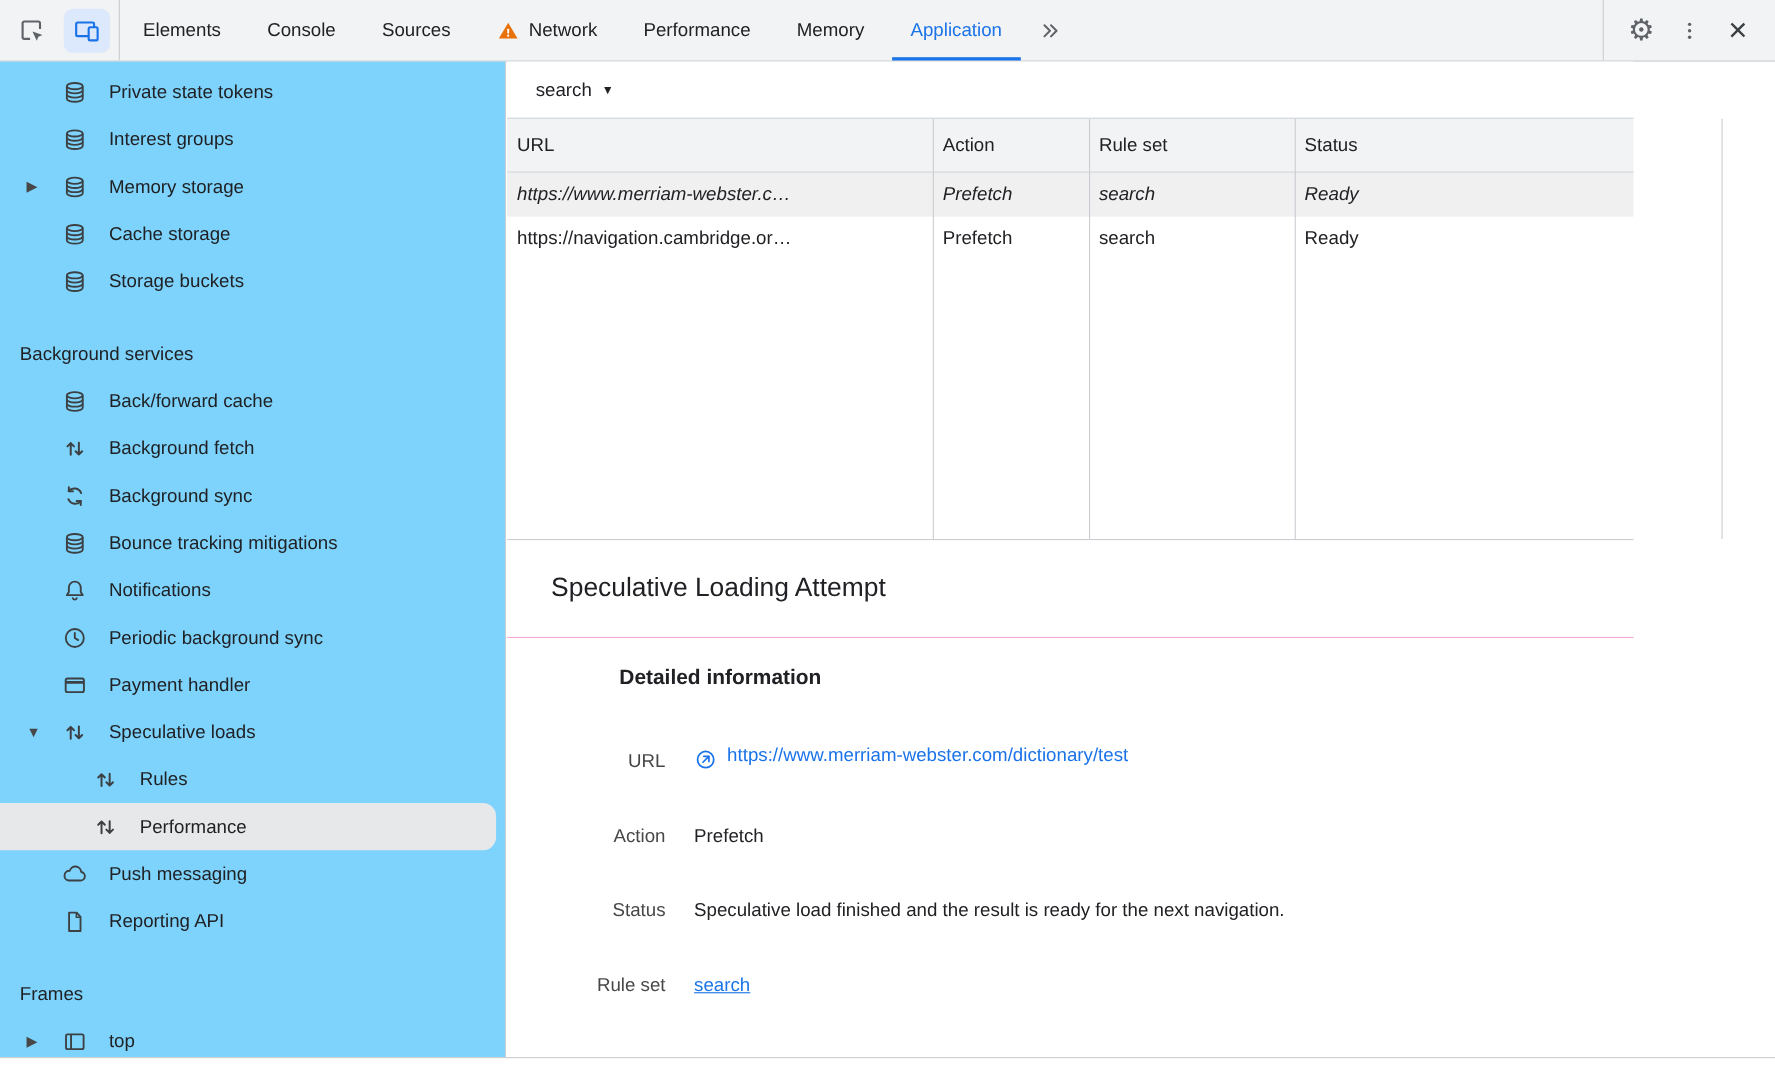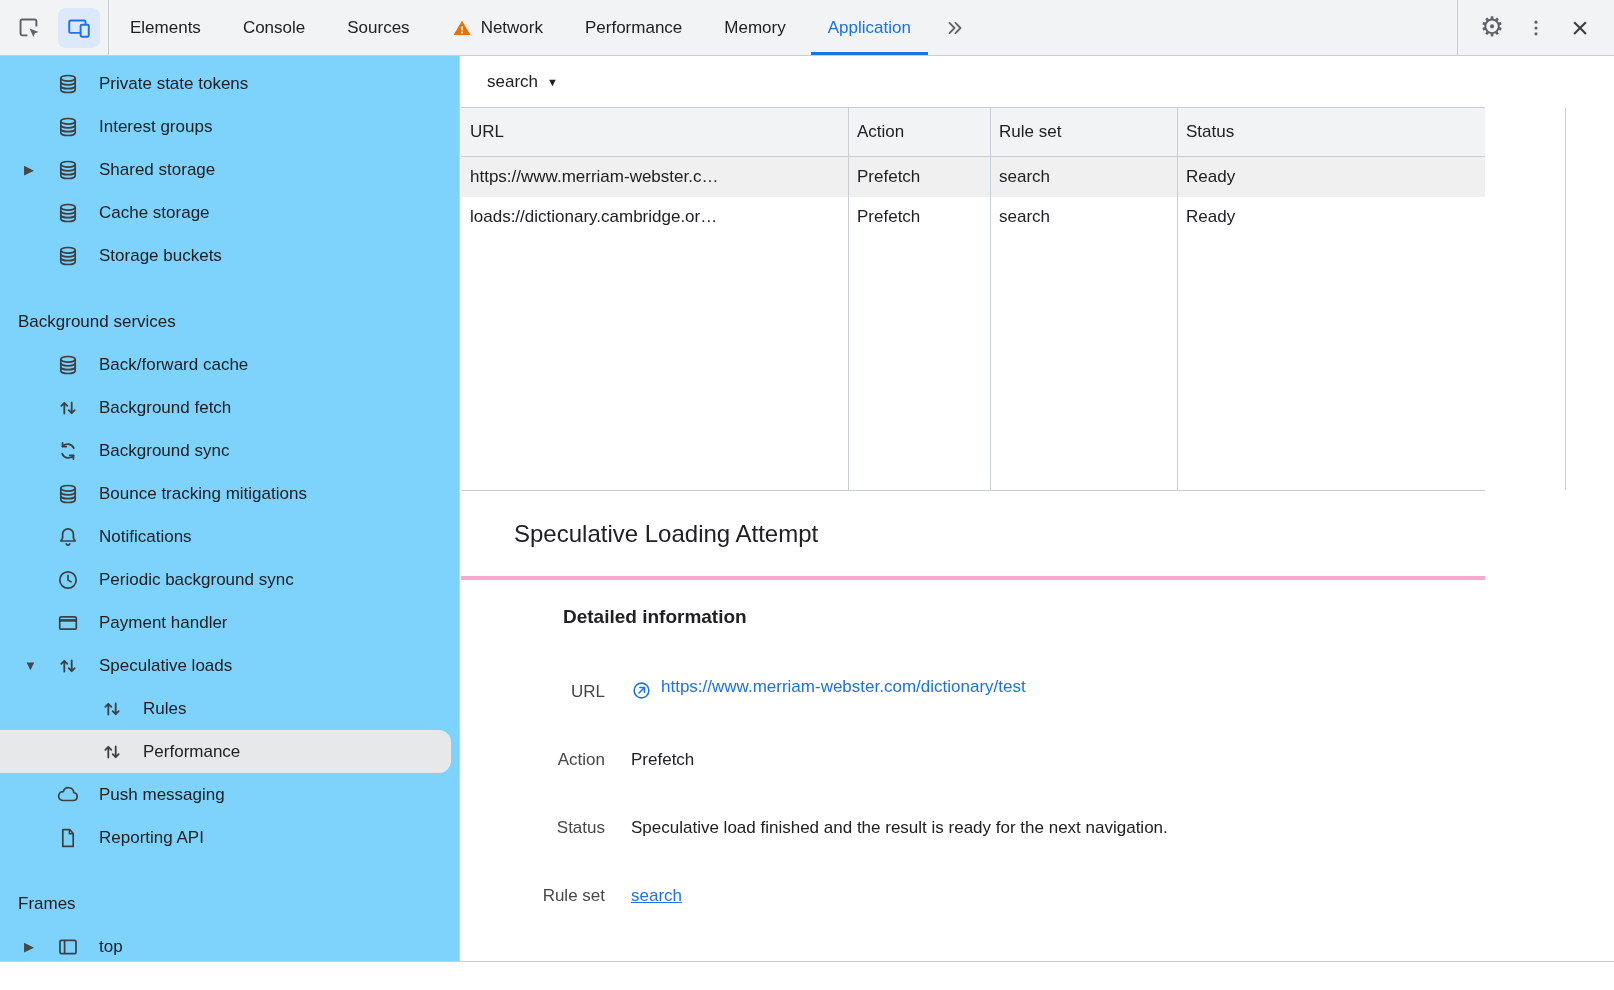--- a/index.html
+++ b/index.html
@@ -30,42 +30,42 @@
   .close-glyph { font-size:30px; color:#3c4043; line-height:1; }
   
   .sidebar {
     position:absolute; left:0; top:56px; width:460px; height:905px;
     border-right:1px solid #cacdd1; background:#7dd3fc; overflow:hidden; padding-top:6px;
   }
   .side-item {
     height:43px; display:flex; align-items:center; padding-left:14px;
     margin-right:8px; border-radius:0 12px 12px 0; cursor:pointer; font-size:17px;
   }
-  .side-item.sub { padding-left:58px; }
+  .side-item.sub { padding-left:42px; }
   .side-item.selected { background:#e7e8ea; }
   .slot { width:42px; flex:none; display:flex; align-items:center; }
   .tri { font-size:13px; color:#474747; margin-left:10px; }
   .ic { width:24px; height:24px; flex:none; color:#3c4043; }
   .side-label { margin-left:19px; white-space:nowrap; }
   .side-section { height:43px; display:flex; align-items:center; padding-left:18px; font-size:17px; margin-top:23px; }
   
   .main { position:absolute; left:461px; top:56px; width:1024px; height:905px; background:#fff; }
   .filter-bar { height:51px; display:flex; align-items:center; padding-left:26px; gap:9px; font-size:17px; }
   .dd { font-size:11px; color:#202124; }
   .grid { position:relative; height:384px; border-top:1px solid #cacdd1; border-bottom:1px solid #cacdd1; }
   .g-header { display:flex; height:49px; background:#f1f3f4; border-bottom:1px solid #cacdd1; align-items:center; font-size:17px; }
   .g-row { display:flex; height:40px; align-items:center; font-size:17px; }
-  .g-row.selected { background:#f0f0f1; }
+  .g-row.selected { background:#f0f0f1;font-style:italic; }
   .cell { padding-left:9px; white-space:nowrap; overflow:hidden; text-overflow:ellipsis; }
   .c-url { width:387px; }
   .c-action { width:142px; }
   .c-rule { width:187px; }
   .c-status { flex:1; }
   .vline { position:absolute; top:0; bottom:0; width:1px; background:#cacdd1; }
-  .attempt-header { height:89px; display:flex; align-items:center; padding-left:53px; font-size:24px; border-bottom:4px solid #f9a8d4; }
+  .attempt-header { height:89px; display:flex; align-items:center; padding-left:40px; font-size:24px; border-bottom:1px solid #f9a8d4; }
   .details { padding-top:26px;padding-left:44px; }
   .det-title { font-size:19px; font-weight:bold; margin-left:58px; }
   .det-row { display:flex; align-items:baseline; margin-top:48px; font-size:17px; }
   .det-label { width:84px; margin-left:16px; text-align:right; flex:none; color:#474747; }
   .det-value { margin-left:26px; }
   .url-value { display:flex; align-items:center; gap:9px; }
   .open-ic { width:21px; height:21px; color:#1a73e8; position:relative; top:4px; }
   a.link, .link { color:#1a73e8; text-decoration:none; cursor:pointer; }
   .link-underline { color:#1a73e8; text-decoration:underline; cursor:pointer; }
   
@@ -234,21 +234,21 @@
       </svg>
     <span class="side-label">Interest groups</span>
   </div>
   <div class="side-item">
     <span class="slot">
         <span class="tri">▶</span>
       </span>
     <svg class="ic">
         <use href="#i-db"></use>
       </svg>
-    <span class="side-label">Shared storage</span>
+    <span class="side-label">Memory storage</span>
   </div>
   <div class="side-item">
     <span class="slot"></span>
     <svg class="ic">
         <use href="#i-db"></use>
       </svg>
     <span class="side-label">Cache storage</span>
   </div>
   <div class="side-item">
     <span class="slot"></span>
@@ -374,21 +374,21 @@
       <div class="cell c-rule">Rule set</div>
       <div class="cell c-status">Status</div>
     </div>
     <div class="g-row selected">
       <div class="cell c-url">https://www.merriam-webster.c…</div>
       <div class="cell c-action">Prefetch</div>
       <div class="cell c-rule">search</div>
       <div class="cell c-status">Ready</div>
     </div>
     <div class="g-row">
-      <div class="cell c-url">loads://dictionary.cambridge.or…</div>
+      <div class="cell c-url">https://navigation.cambridge.or…</div>
       <div class="cell c-action">Prefetch</div>
       <div class="cell c-rule">search</div>
       <div class="cell c-status">Ready</div>
     </div>
     <div class="vline" style="left:387px"></div>
     <div class="vline" style="left:529px"></div>
     <div class="vline" style="left:716px"></div>
     <div class="vline" style="left:1104px"></div>
   </div>
 

